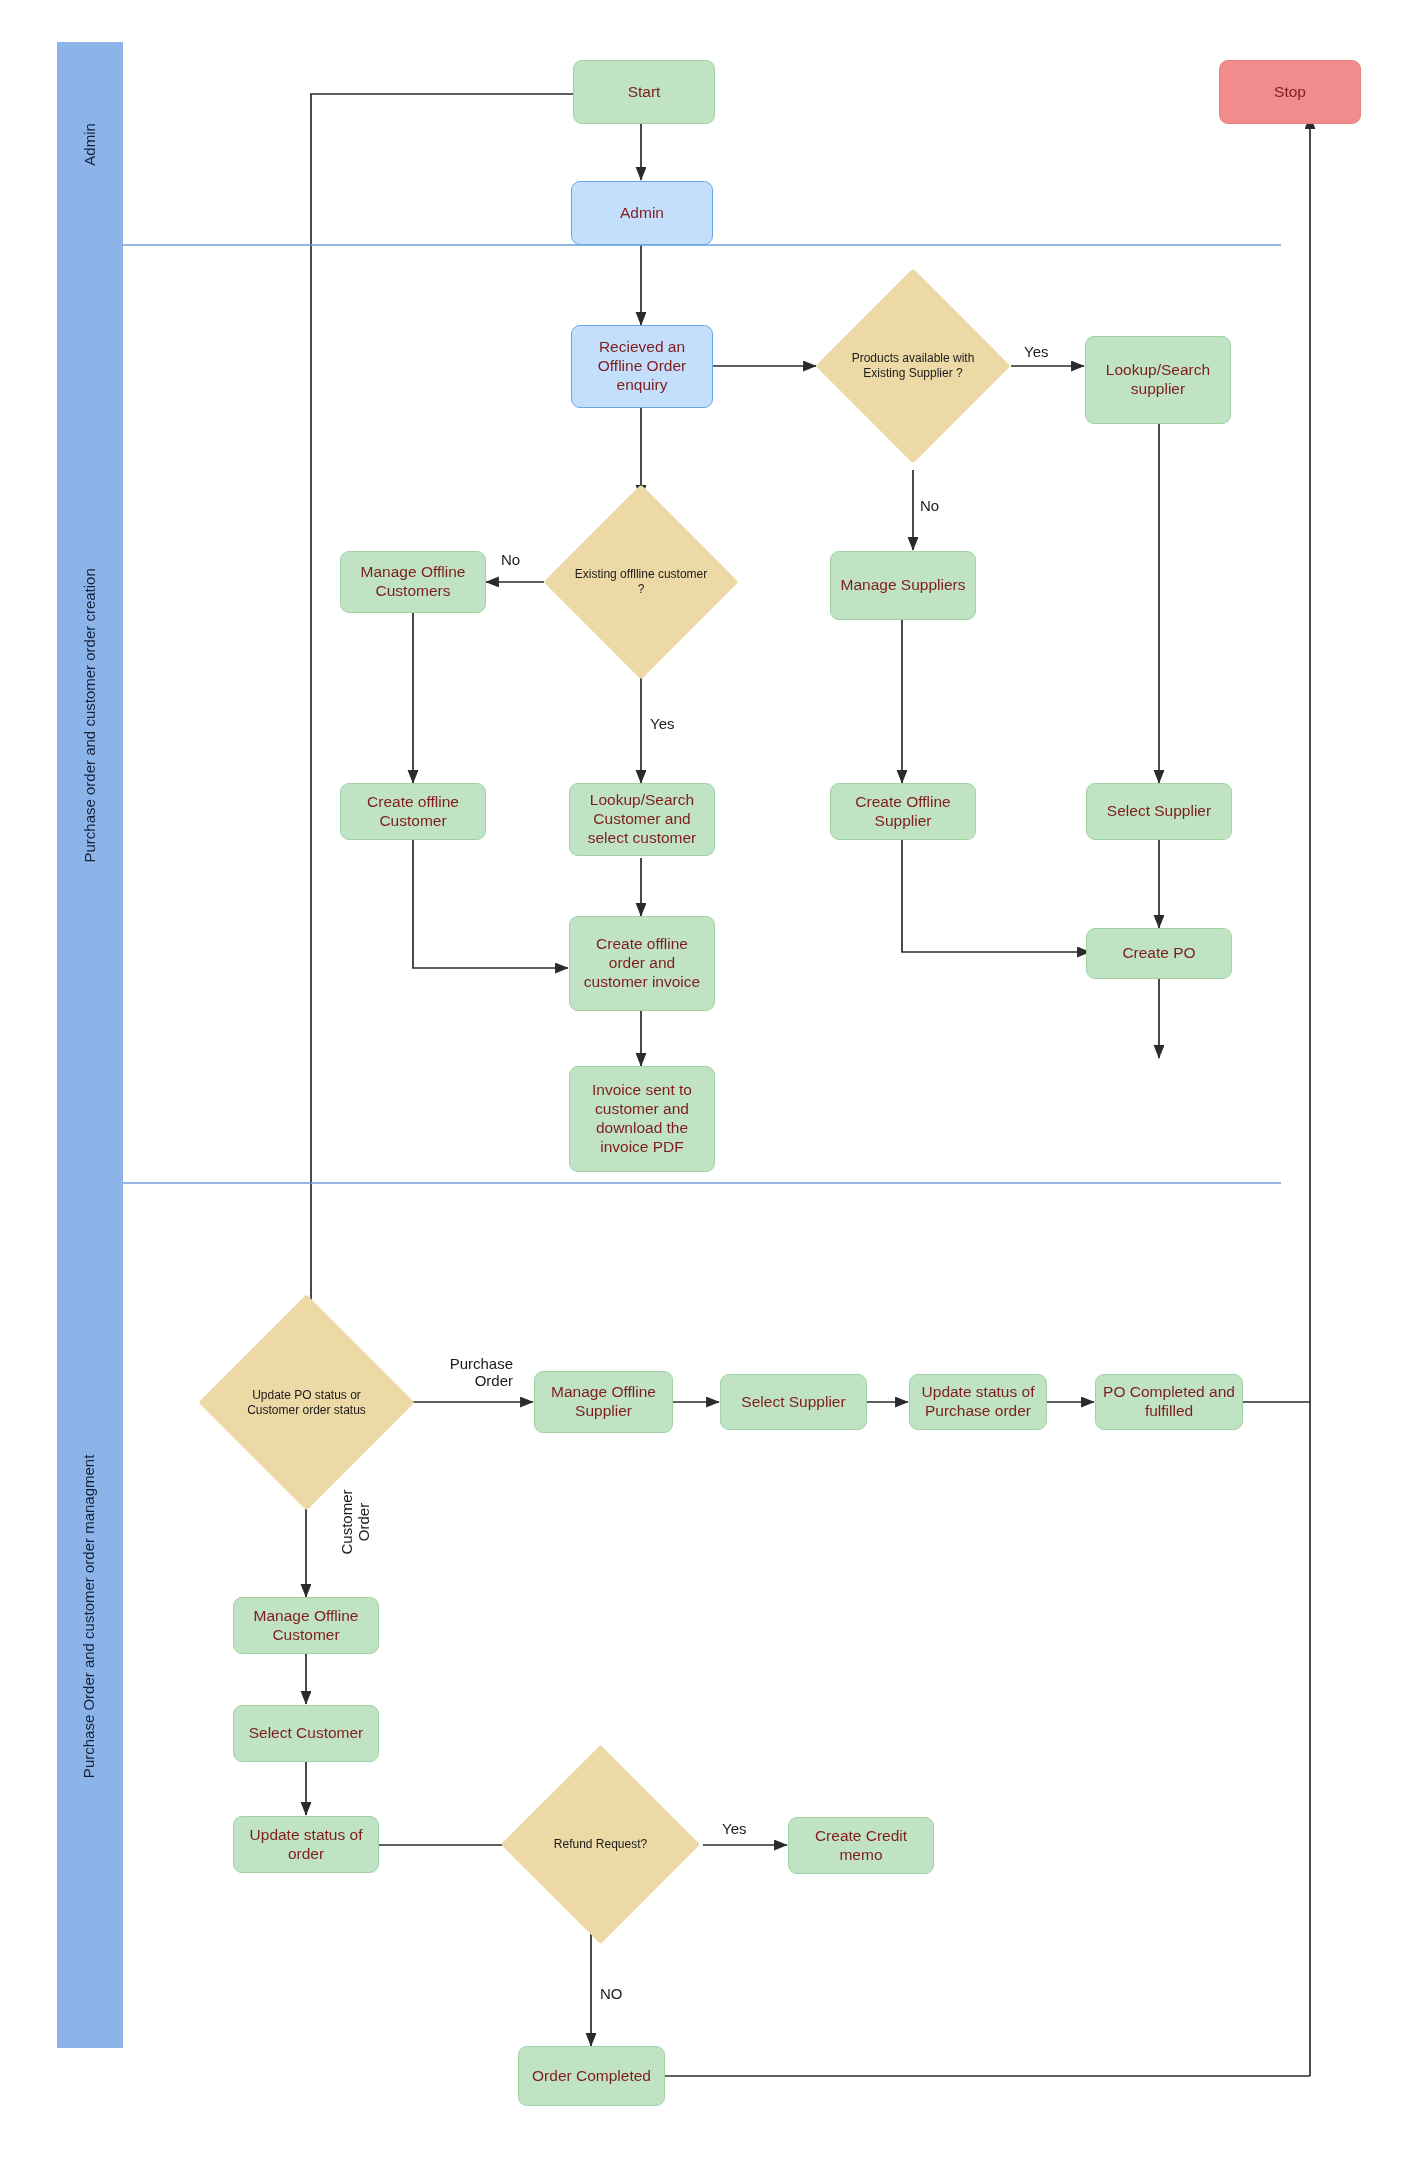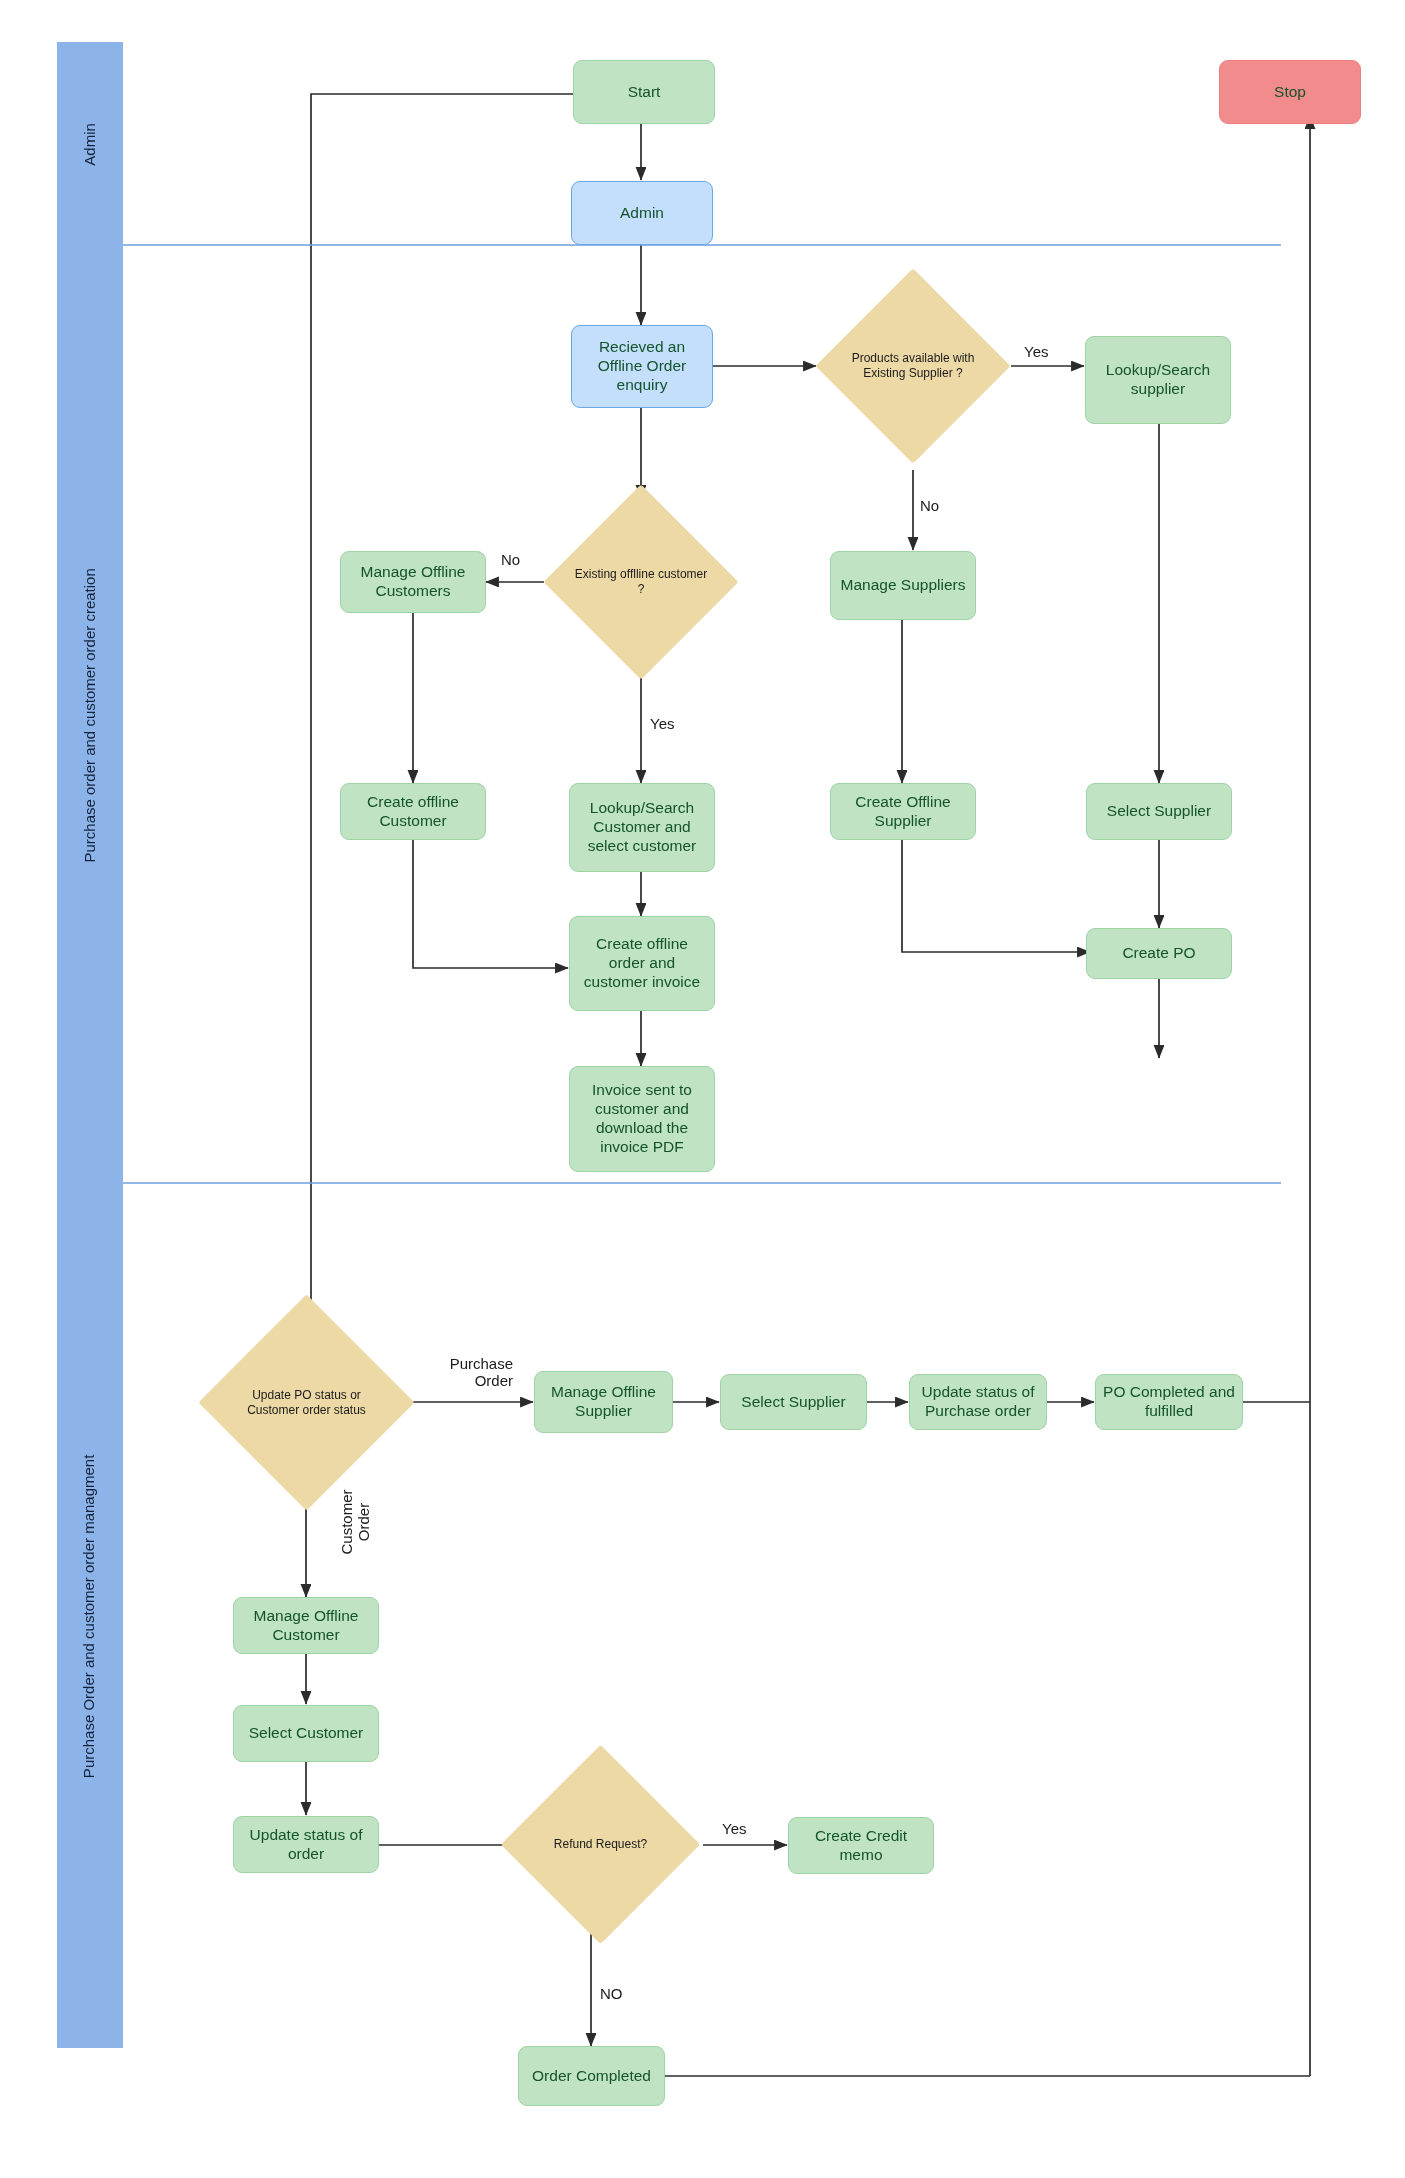--- a/index.html
+++ b/index.html
@@ -1,20 +1,20 @@
 <!DOCTYPE html>
 <html><head>
 <meta charset="utf-8">
 <style>
   html,body{margin:0;padding:0;background:#ffffff;}
   body{font-family:"Liberation Sans", sans-serif;}
   #stage{position:relative;width:1405px;height:2178px;background:#fff;overflow:hidden;}
   #svg{position:absolute;left:0;top:0;width:1405px;height:2178px;}
   .node{position:absolute;box-sizing:border-box;display:flex;align-items:center;
-        justify-content:center;text-align:center;line-height:1.22;color:#14532d;
+        justify-content:center;text-align:center;line-height:1.22;color:#7f1d1d;
         font-size:15.5px;border-radius:9px;padding:3px 6px;}
   .n-green{background:#bfe3c3;border:1.2px solid #9fd3a6;}
   .n-blue{background:#c3dffc;border:1.6px solid #6aa7e8;}
   .n-red{background:#f28c8c;border:1.2px solid #ef7f7f;}
   .diamond{position:absolute;display:flex;align-items:center;justify-content:center;
            text-align:center;color:#1b1b1b;font-size:12px;line-height:1.22;}
   .diamond .dshape{position:absolute;left:0;top:0;width:100%;height:100%;
            background:#ecd9a6;transform:rotate(45deg);border-radius:3px;}
   .diamond .dtxt{position:relative;z-index:2;width:118%;}
   .lane-head{position:absolute;background:#8db4e8;display:flex;align-items:center;
@@ -139,21 +139,21 @@
 
   <div class="diamond" style="left:572px;top:513px;width:138px;height:138px;">
     <div class="dshape"></div>
     <div class="dtxt">Existing offlline customer ?</div>
   </div>
 
   <div class="node n-green" style="left:340px;top:551px;width:146px;height:62px;">Manage Offline Customers</div>
 
   <div class="node n-green" style="left:340px;top:783px;width:146px;height:57px;">Create offline Customer</div>
 
-  <div class="node n-green" style="left:569px;top:783px;width:146px;height:89px;">Lookup/Search Customer and select customer</div>
+  <div class="node n-green" style="left:569px;top:783px;width:146px;height:73px;">Lookup/Search Customer and select customer</div>
 
   <div class="node n-green" style="left:830px;top:783px;width:146px;height:57px;">Create Offline Supplier</div>
 
   <div class="node n-green" style="left:1086px;top:783px;width:146px;height:57px;">Select Supplier</div>
 
   <div class="node n-green" style="left:569px;top:916px;width:146px;height:95px;">Create offline order and customer invoice</div>
 
   <div class="node n-green" style="left:1086px;top:928px;width:146px;height:51px;">Create PO</div>
 
   <div class="node n-green" style="left:569px;top:1066px;width:146px;height:106px;">Invoice sent to customer and download the invoice PDF</div>

